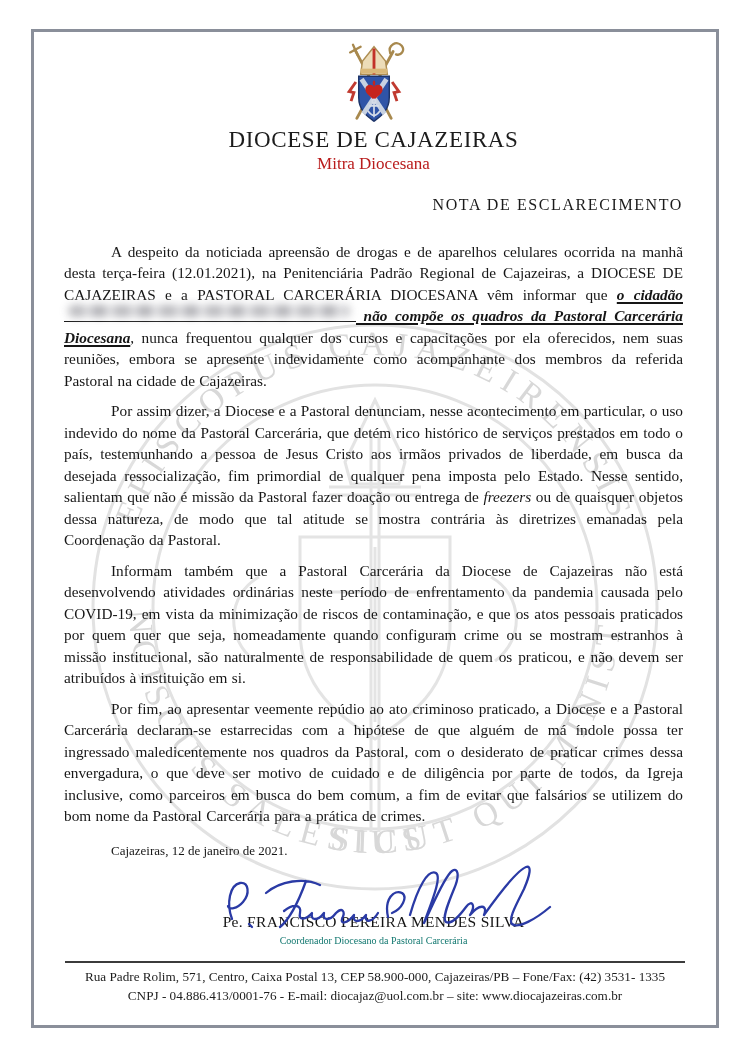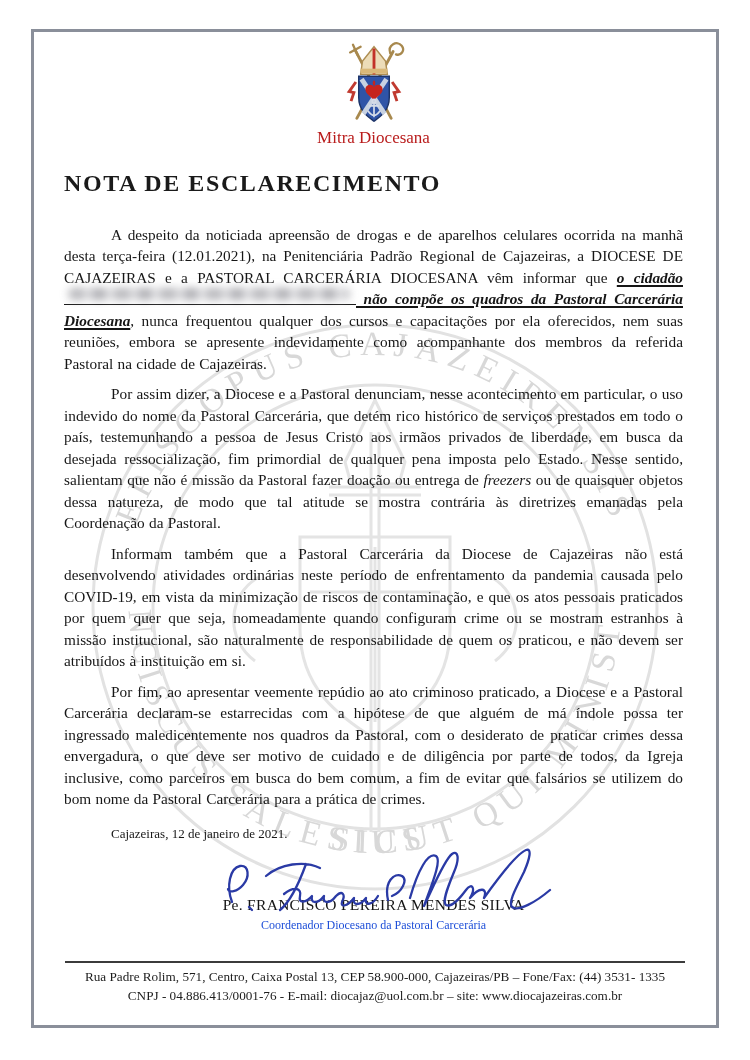--- a/index.html
+++ b/index.html
@@ -40,23 +40,23 @@
     margin-top: 1px;
     color: #1c1c1c;
   }
   .org-sub {
     font-size: 17px;
     line-height: 1.15;
     margin-top: 2px;
     color: #b91c1c;
   }
   .doc-title {
-    text-align: left;
-    font-size: 24px;
-    font-weight: bold;
+    text-align: right;
+    font-size: 16px;
+    font-weight: normal;
     letter-spacing: 1.6px;
     margin: 22px 0 0 0;
     color: #1a1a1a;
   }
   .bodytext p {
     margin: 9px 0 0 0;
     text-align: justify;
     text-indent: 47px;
     font-size: 15.3px;
     line-height: 21.5px;
@@ -106,24 +106,24 @@
     position: relative;
     left: 14px;
   }
   .sig-name {
     font-size: 15.5px;
     letter-spacing: 0.3px;
     line-height: 1.2;
     color: #141414;
   }
   .sig-role {
-    font-size: 12px;
+    font-size: 10px;
     line-height: 1.25;
     margin-top: 3px;
-    color: #1d4ed8;
+    color: #0f766e;
   }
   .letter-footer {
     position: absolute;
     left: 31px; right: 31px;
     bottom: 20px;
     border-top: 2px solid #3b3b3b;
     padding-top: 4px;
     text-align: center;
     font-size: 13.2px;
     line-height: 19px;
@@ -202,20 +202,21 @@
         </g>
         <path d="M50,42 c2.5,2 1,5 0,6.5 c-1,-1.5 -2.5,-4.5 0,-6.5" fill="#c5241d"></path>
         <path d="M50,49 c-2.5,-4 -9,-2.5 -9,2.5 c0,5 5.5,7.5 9,11.5 c3.5,-4 9,-6.5 9,-11.5 c0,-5 -6.5,-6.5 -9,-2.5 Z" fill="#c5241d"></path>
         <g stroke="#d5dce8" stroke-width="1.8" fill="none" stroke-linecap="round">
           <circle cx="50" cy="64" r="1.8"></circle>
           <line x1="50" y1="66" x2="50" y2="80"></line>
           <line x1="45.5" y1="69" x2="54.5" y2="69"></line>
           <path d="M44,74.5 q6,8.5 12,0"></path>
         </g>
       </svg>
+      <div class="org-name">DIOCESE DE CAJAZEIRAS</div>
       <div class="org-sub">Mitra Diocesana</div>
     </header>
 
     <h1 class="doc-title">NOTA DE ESCLARECIMENTO</h1>
 
     <div class="bodytext">
       <p class="first"><span>A despeito da noticiada apreensão de drogas e de aparelhos celulares ocorrida na manhã desta terça-feira (12.01.2021), na Penitenciária Padrão Regional de Cajazeiras, a DIOCESE DE CAJAZEIRAS e a PASTORAL CARCERÁRIA DIOCESANA vêm informar que </span><span class="emph"><span>o cidadão </span><span class="blur-name"><span class="smudge"></span></span><span> não compõe os quadros da Pastoral Carcerária Diocesana</span></span><span>, nunca frequentou qualquer dos cursos e capacitações por ela oferecidos, nem suas reuniões, embora se apresente indevidamente como acompanhante dos membros da referida Pastoral na cidade de Cajazeiras.</span></p>
 
       <p><span>Por assim dizer, a Diocese e a Pastoral denunciam, nesse acontecimento em particular, o uso indevido do nome da Pastoral Carcerária, que detém rico histórico de serviços prestados em todo o país, testemunhando a pessoa de Jesus Cristo aos irmãos privados de liberdade, em busca da desejada ressocialização, fim primordial de qualquer pena imposta pelo Estado. Nesse sentido, salientam que não é missão da Pastoral fazer doação ou entrega de </span><i>freezers</i><span> ou de quaisquer objetos dessa natureza, de modo que tal atitude se mostra contrária às diretrizes emanadas pela Coordenação da Pastoral.</span></p>
 
@@ -234,17 +235,17 @@
           <path d="M170,54 C166,36 176,26 184,30 C190,34 184,46 174,50 M192,52 C200,24 210,6 218,10 C224,14 214,38 206,60 C214,44 226,14 234,8 C240,4 242,12 236,26 C229,43 224,56 228,59 C234,62 242,52 248,44 C254,36 258,42 252,52 C262,40 270,42 266,52 C276,38 298,8 308,4 C314,2 312,12 306,26 C298,42 290,56 294,61 C300,66 318,56 332,44"></path>
         </g>
       </svg>
       <div class="sig-name">Pe. FRANCISCO PEREIRA MENDES SILVA</div>
       <div class="sig-role">Coordenador Diocesano da Pastoral Carcerária</div>
     </div>
 
   </div>
 
   <footer class="letter-footer">
-    <div>Rua Padre Rolim, 571, Centro, Caixa Postal 13, CEP 58.900-000, Cajazeiras/PB – Fone/Fax: (44) 3531- 1335</div>
+    <div>Rua Padre Rolim, 571, Centro, Caixa Postal 13, CEP 58.900-000, Cajazeiras/PB – Fone/Fax: (42) 3531- 1335</div>
     <div>CNPJ - 04.886.413/0001-76 - E-mail: diocajaz@uol.com.br – site: www.diocajazeiras.com.br</div>
   </footer>
 
 </div>
 
 </body></html>

